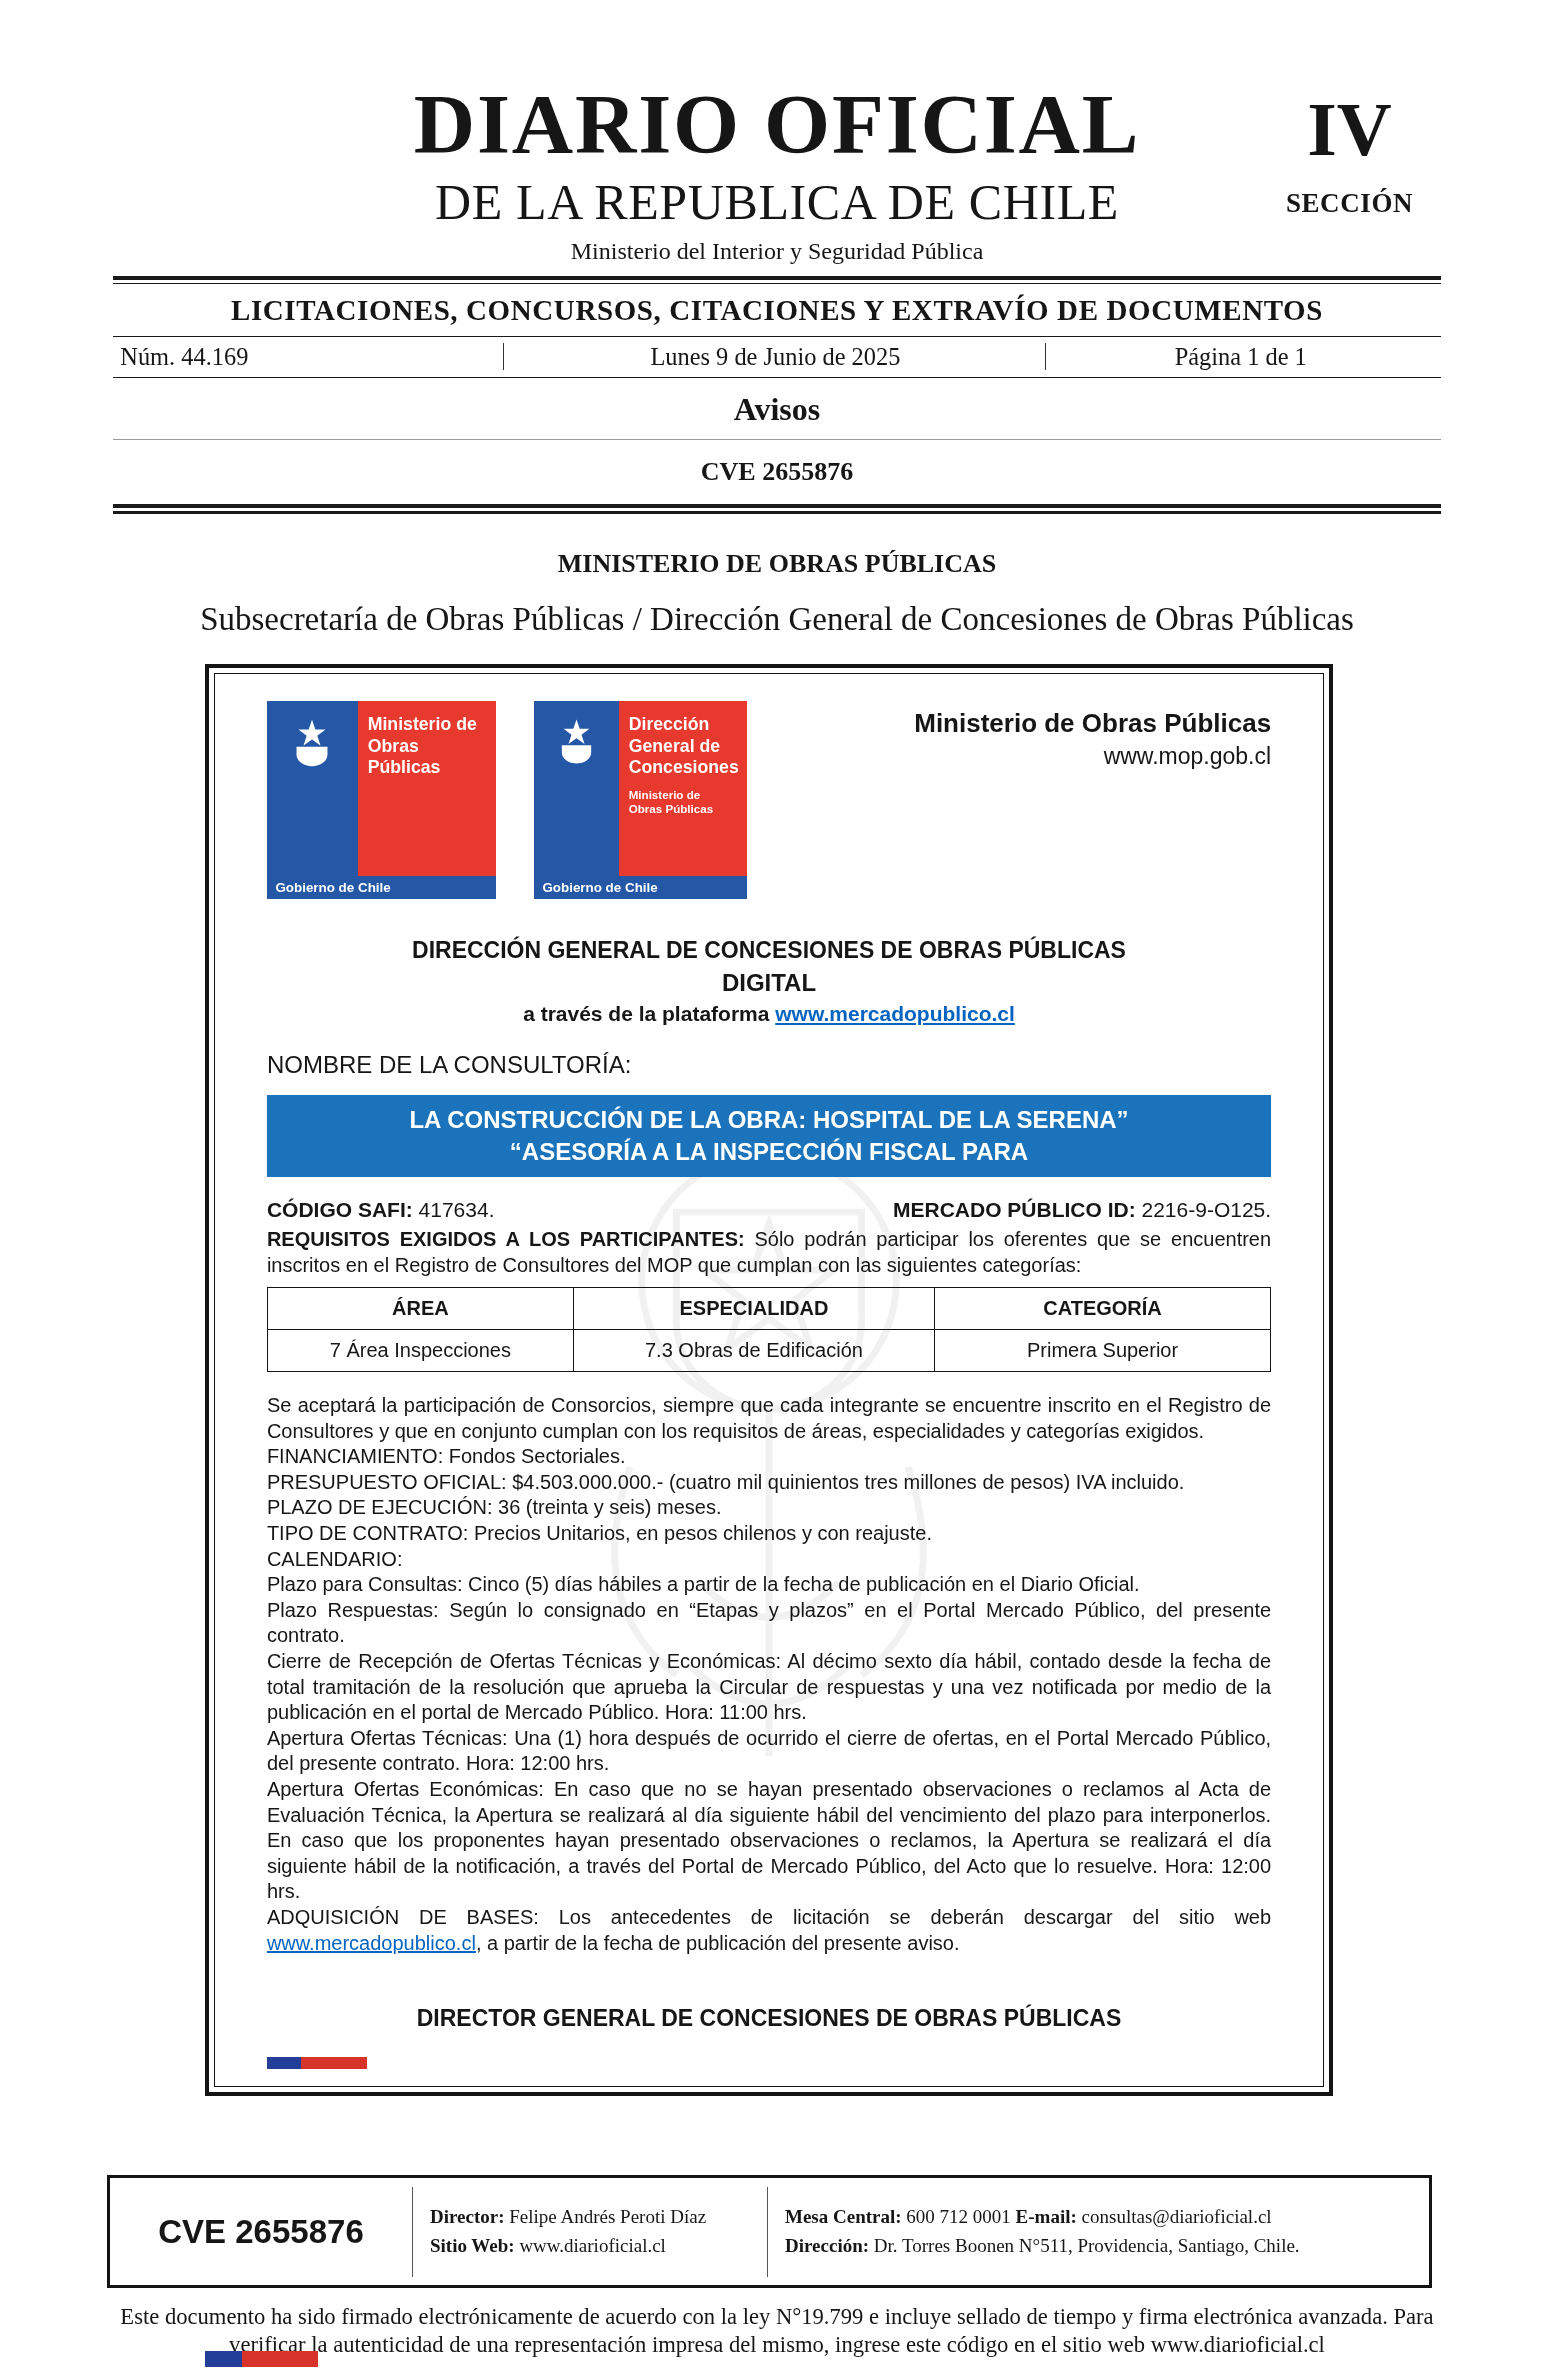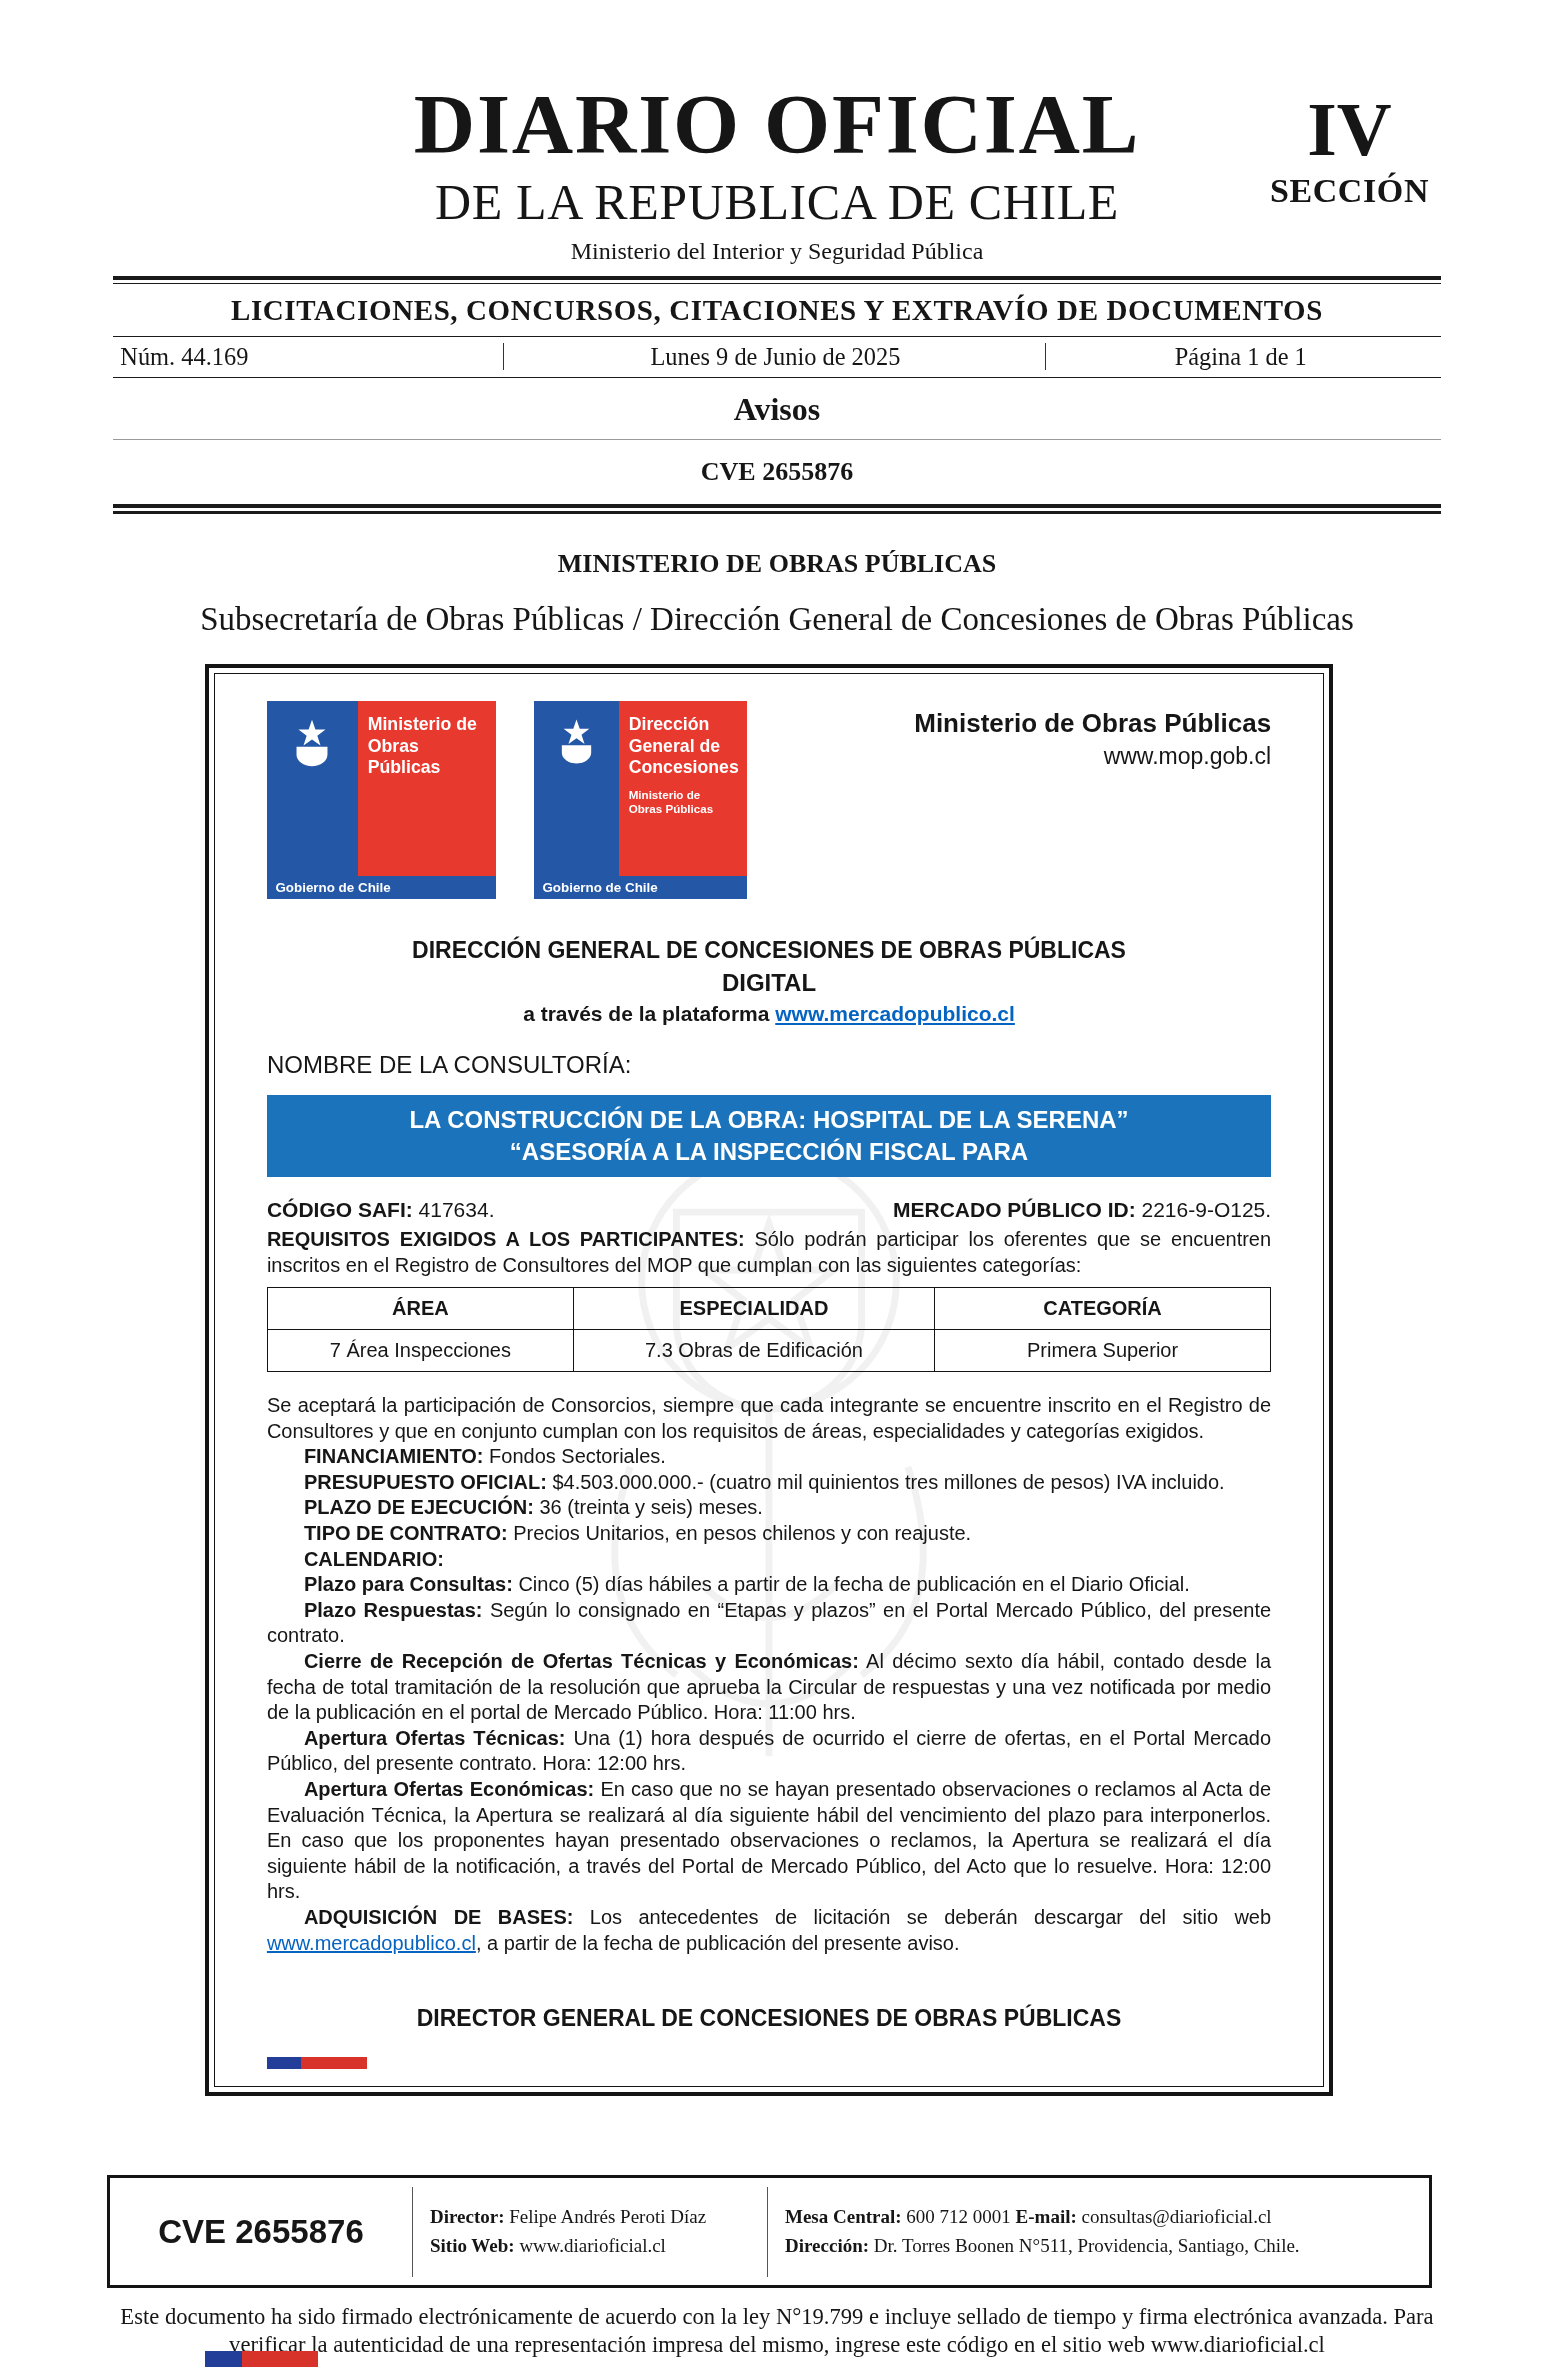--- a/index.html
+++ b/index.html
@@ -7,21 +7,21 @@
   body { width:1554px; font-family:"Liberation Serif", serif; color:#161616; }
   .page { position:relative; width:1554px; height:2377px; overflow:hidden; background:#fff; }
 
   
   .masthead { position:relative; text-align:center; padding-top:82px; }
   .masthead-title { font-size:85px; font-weight:bold; line-height:1; letter-spacing:1.8px; }
   .masthead-sub { font-size:50px; margin-top:6.1px; letter-spacing:0.6px; }
   .masthead-ministry { font-size:24px; margin-top:7.3px; }
   .section-block { position:absolute; top:91px; right:113px; width:183px; text-align:center; }
   .section-number { font-size:76px; font-weight:bold; line-height:1; }
-  .section-label { font-size:34px; font-weight:bold; margin-top:5px; letter-spacing:0.6px; }
+  .section-label { font-size:27px; font-weight:bold; margin-top:21px; letter-spacing:0.6px; }
 
   .content { margin:0 113px; }
 
   
   .rule-pair { margin-top:11px; border-top:4.3px solid #1a1a1a; height:8px; border-bottom:1.8px solid #1a1a1a; }
   .rule-thin { border-top:1.8px solid #1a1a1a; }
   .rule-light { border-top:1.2px solid #9a9a9a; }
   .rule-heavy { margin-top:17px; border-top:4.9px solid #1a1a1a; height:9.8px; border-bottom:3px solid #1a1a1a; }
 
   .category-line { text-align:center; font-weight:bold; font-size:29px; padding:9.8px 0 8.5px; letter-spacing:0.6px; }
@@ -70,21 +70,21 @@
   .codes-row { display:flex; justify-content:space-between; font-size:21px; margin-top:21px; }
   .para { font-size:20px; line-height:1.28; text-align:justify; }
   .requisitos { margin-top:4.9px; }
 
   .spec-table { width:100%; border-collapse:collapse; margin-top:8.5px; font-size:20px; }
   .spec-table th, .spec-table td { border:1.8px solid #141414; text-align:center; padding:9.1px 3.7px; }
   .spec-table th { font-weight:bold; }
   .col-area { width:30.5%; } .col-esp { width:36%; } .col-cat { width:33.5%; }
 
   .consorcios { margin-top:21px; }
-  .fld b { font-weight:bold;margin-left:37px; }
+  .fld b { font-weight:normal; }
   .signature { text-align:center; font-weight:bold; font-size:23px; margin-top:49px; }
 
   .flag-strip { display:flex; margin-top:24.4px; }
   .flag-strip .b { background:var(--flag-blue,#233E99); }
   .flag-strip .r { background:var(--flag-red,#D7332A); }
   .flag-strip.inbox .b { width:34px; height:12.2px; }
   .flag-strip.inbox .r { width:66px; height:12.2px; }
 
   
   .footer-box { position:absolute; left:107px; right:122px; top:2175px; border:3px solid #141414;

